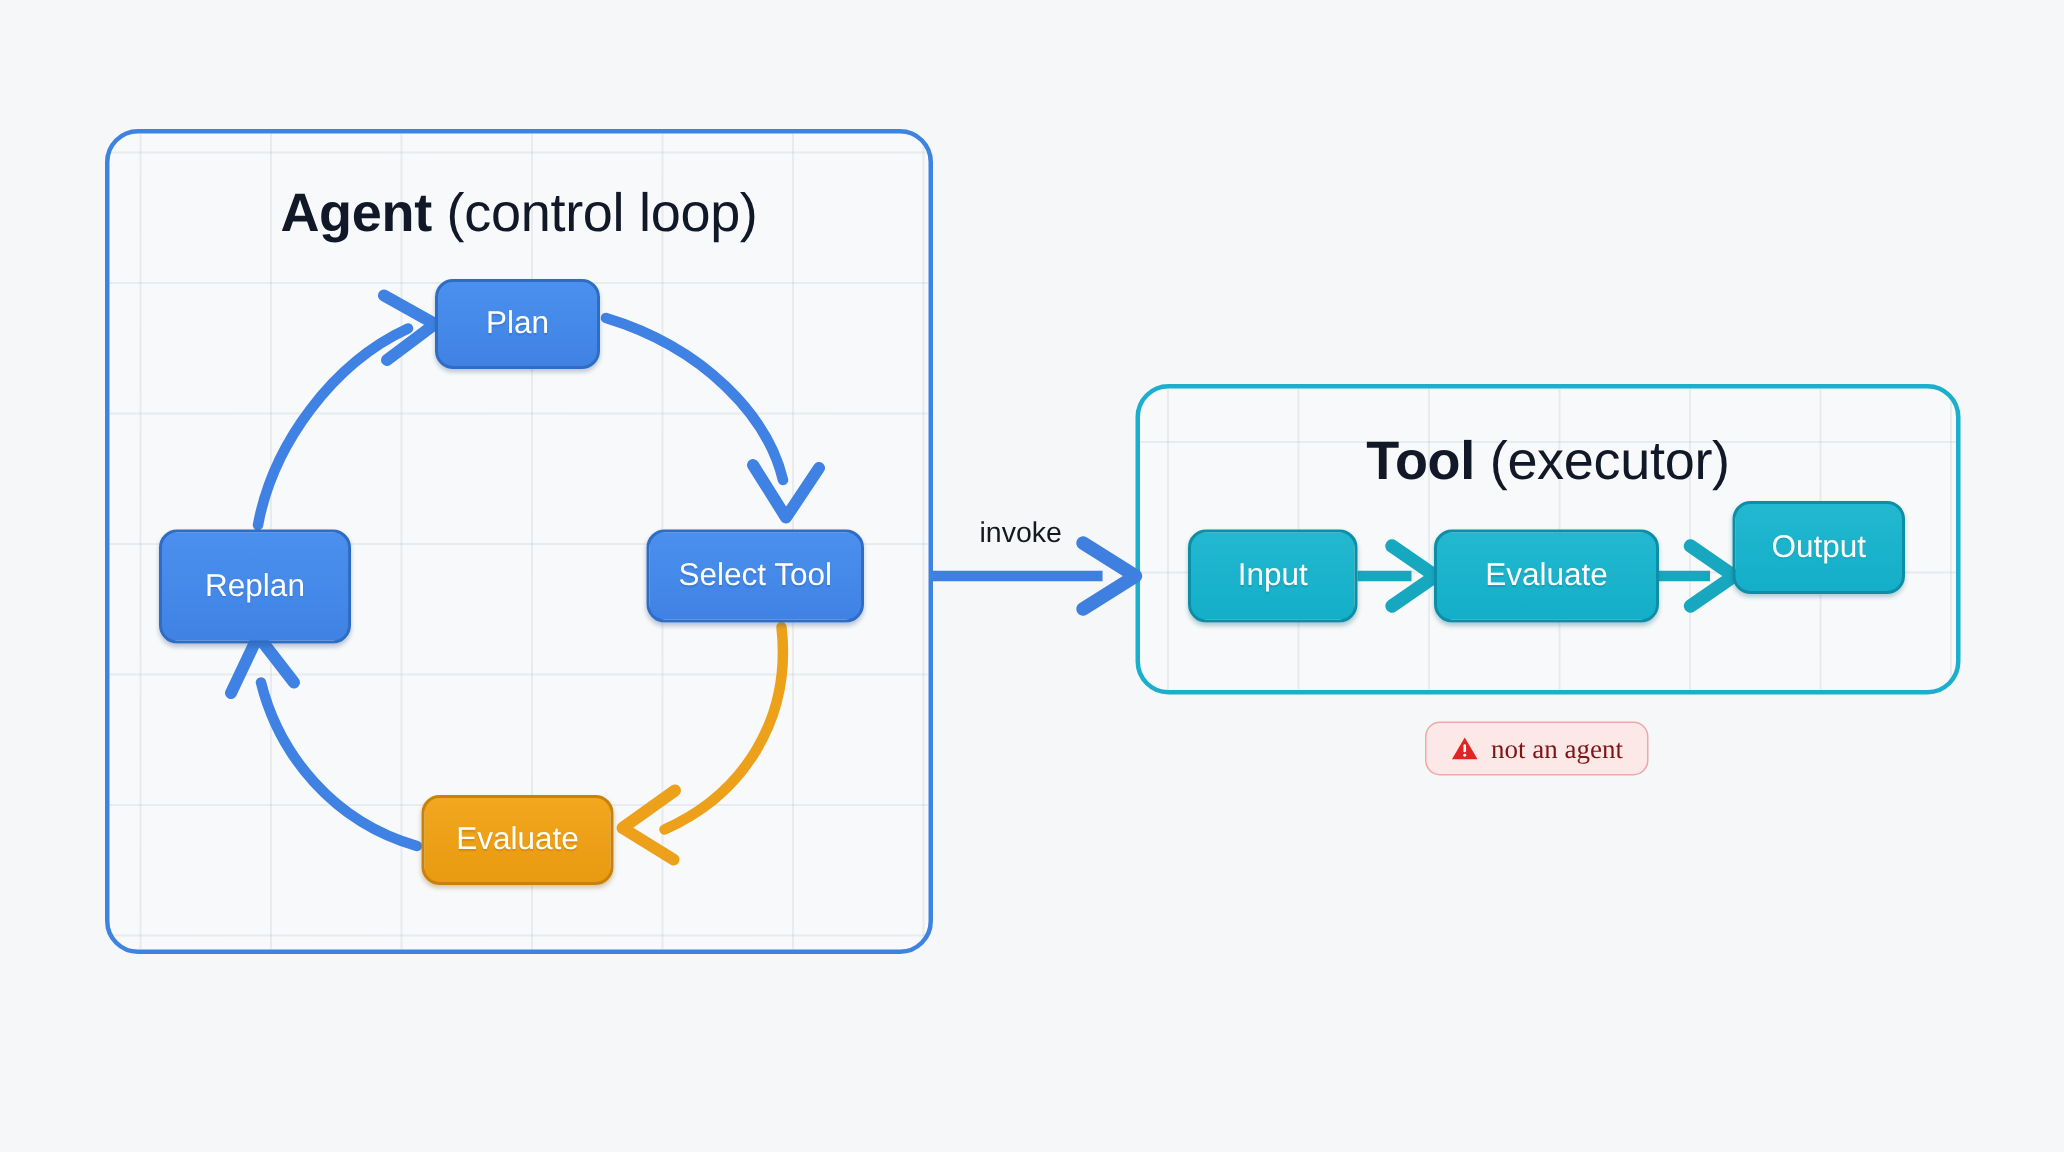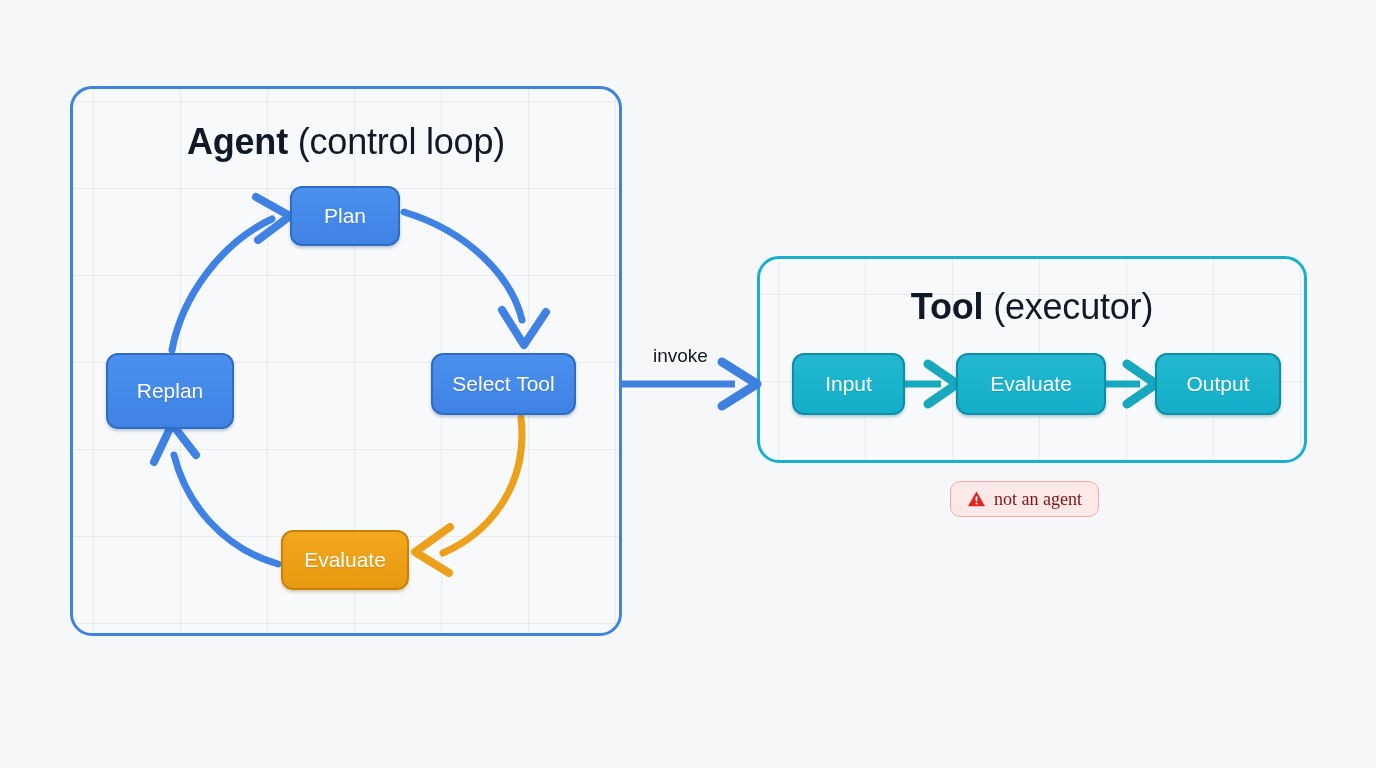--- a/index.html
+++ b/index.html
@@ -100,21 +100,21 @@
 
   
   #node-plan        { left: 290px; top: 186px; width: 110px; height: 60px; }
   #node-select-tool { left: 431px; top: 353px; width: 145px; height: 62px; }
   #node-evaluate    { left: 281px; top: 530px; width: 128px; height: 60px; }
   #node-replan      { left: 106px; top: 353px; width: 128px; height: 76px; }
 
   
   #node-input     { left: 792px; top: 353px; width: 113px; height: 62px; }
   #node-operation { left: 956px; top: 353px; width: 150px; height: 62px; }
-  #node-output    { left: 1155px; top: 353px; width: 126px; height: 62px; }
+  #node-output    { left: 1155px; top: 334px; width: 115px; height: 62px; }
 
   
   #arrows {
     position: absolute;
     left: 0; top: 0;
     width: 1376px;
     height: 768px;
     pointer-events: none;
   }
 

